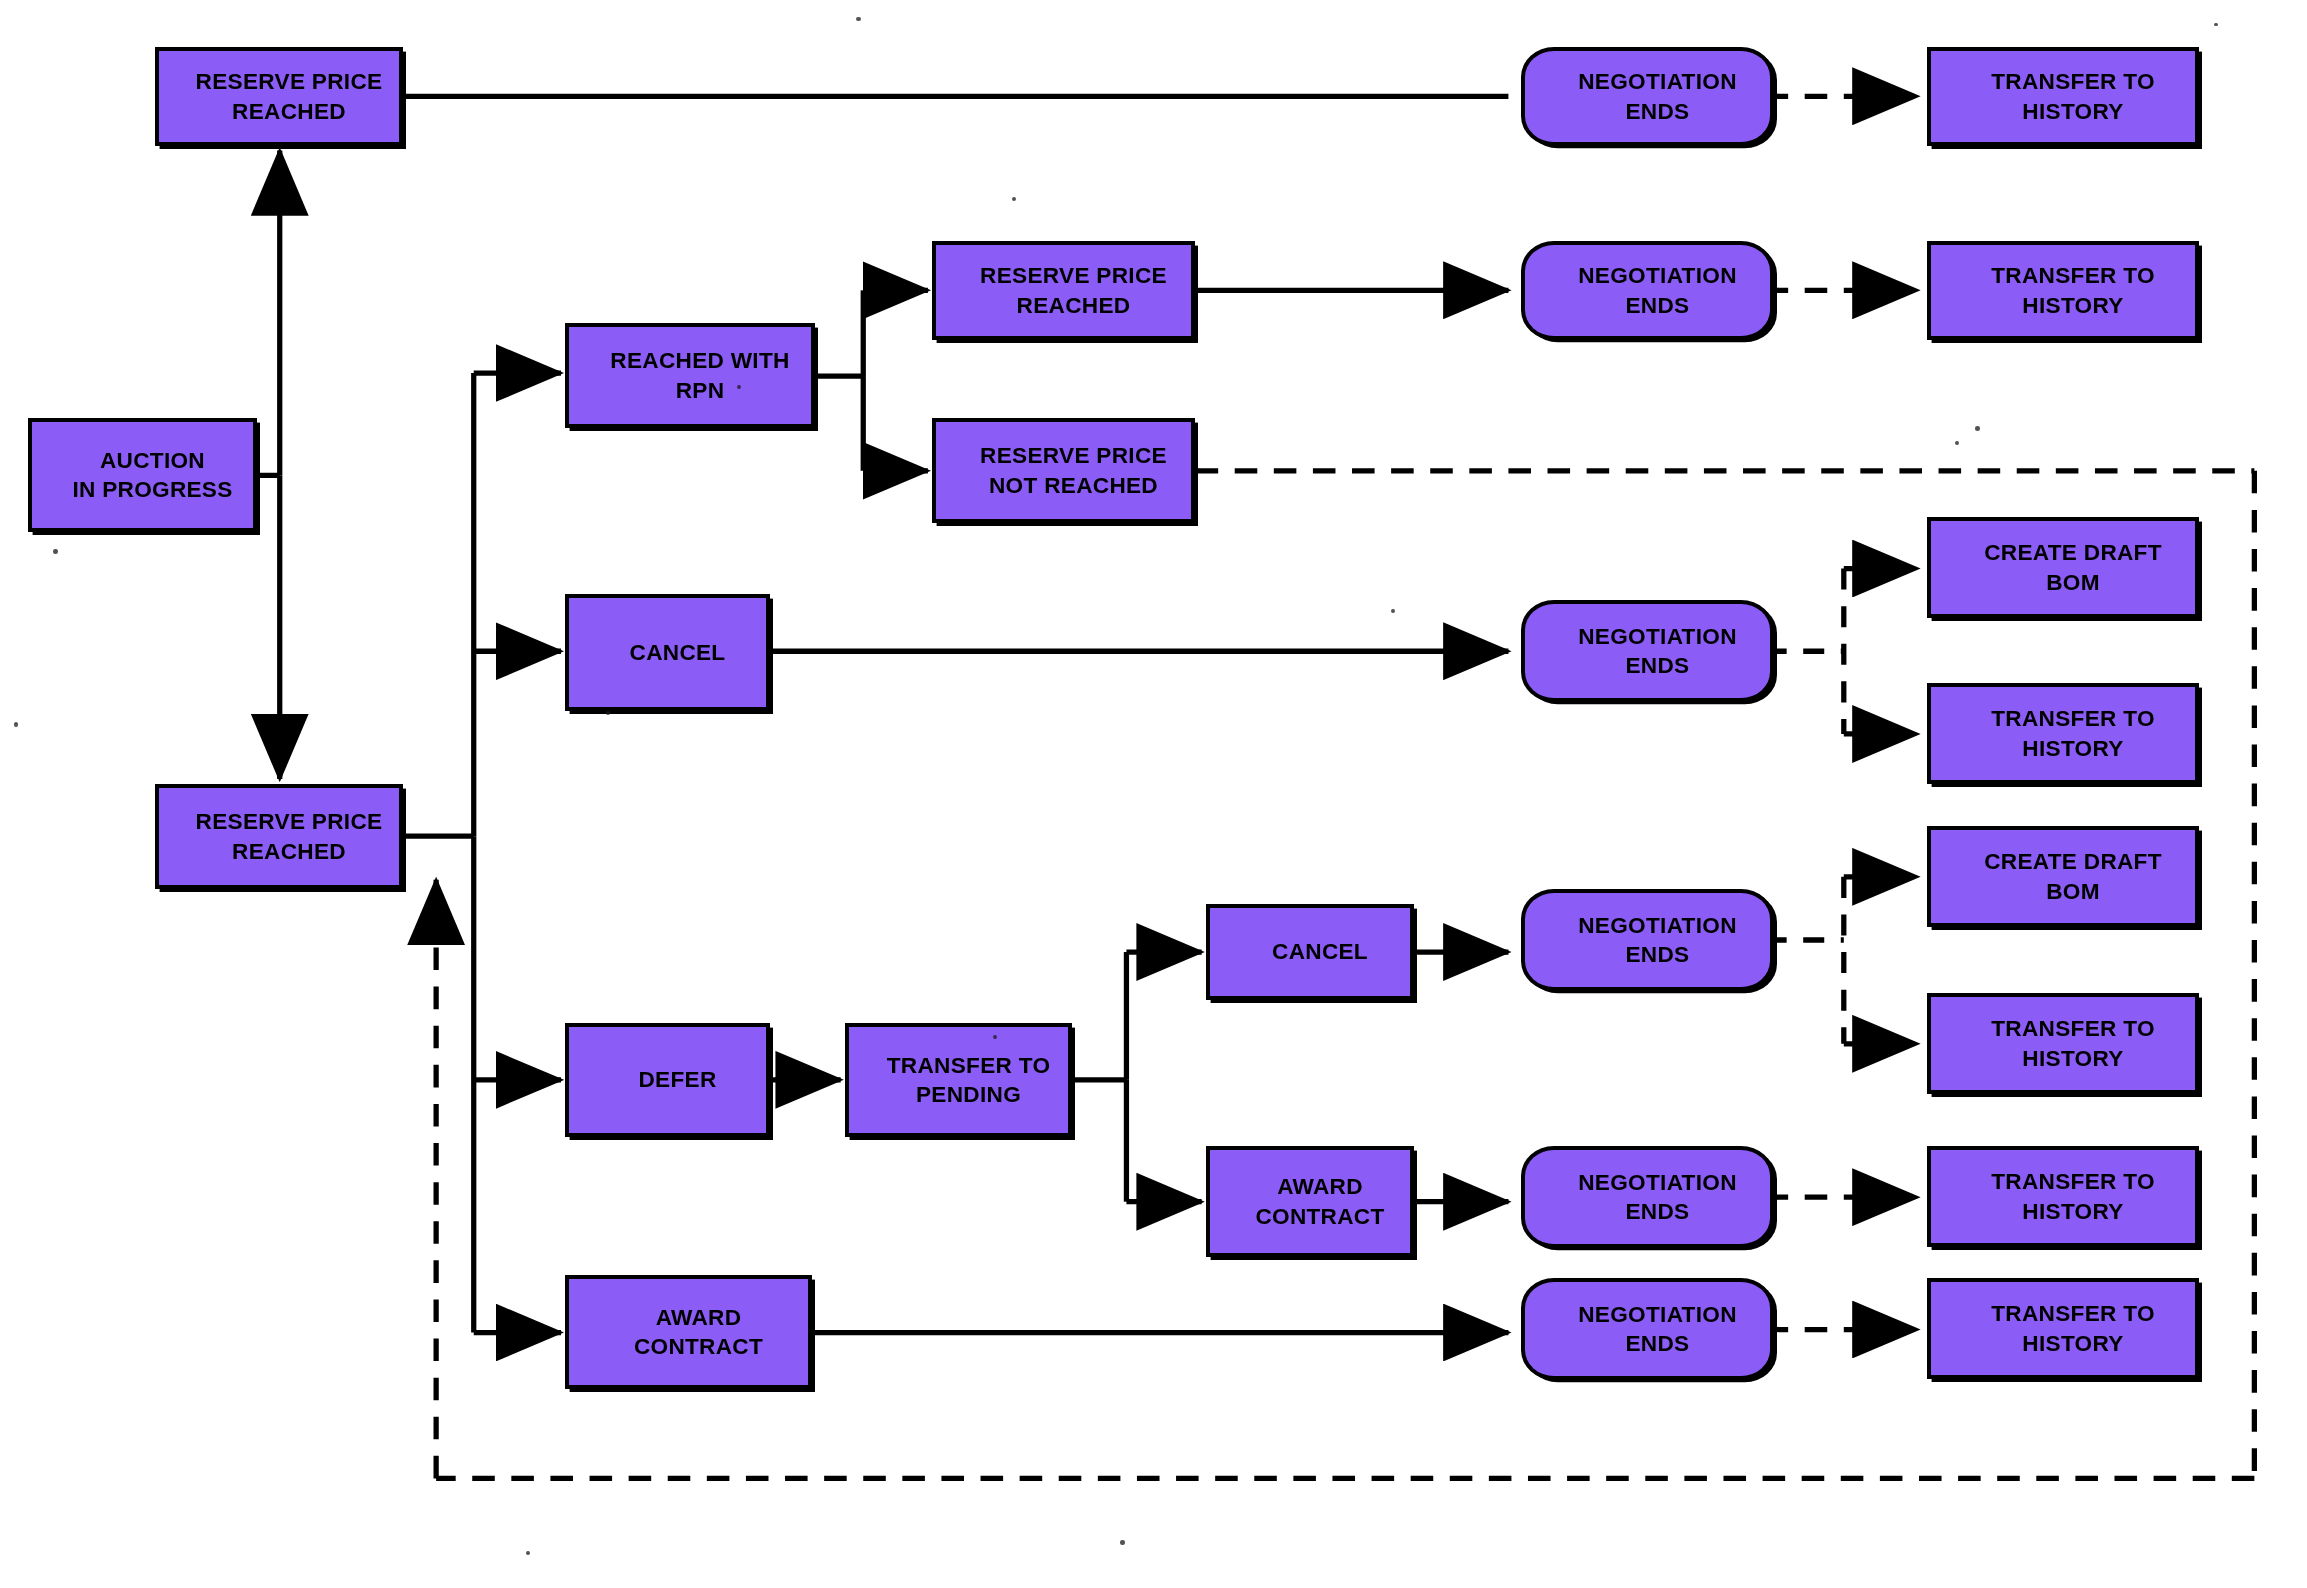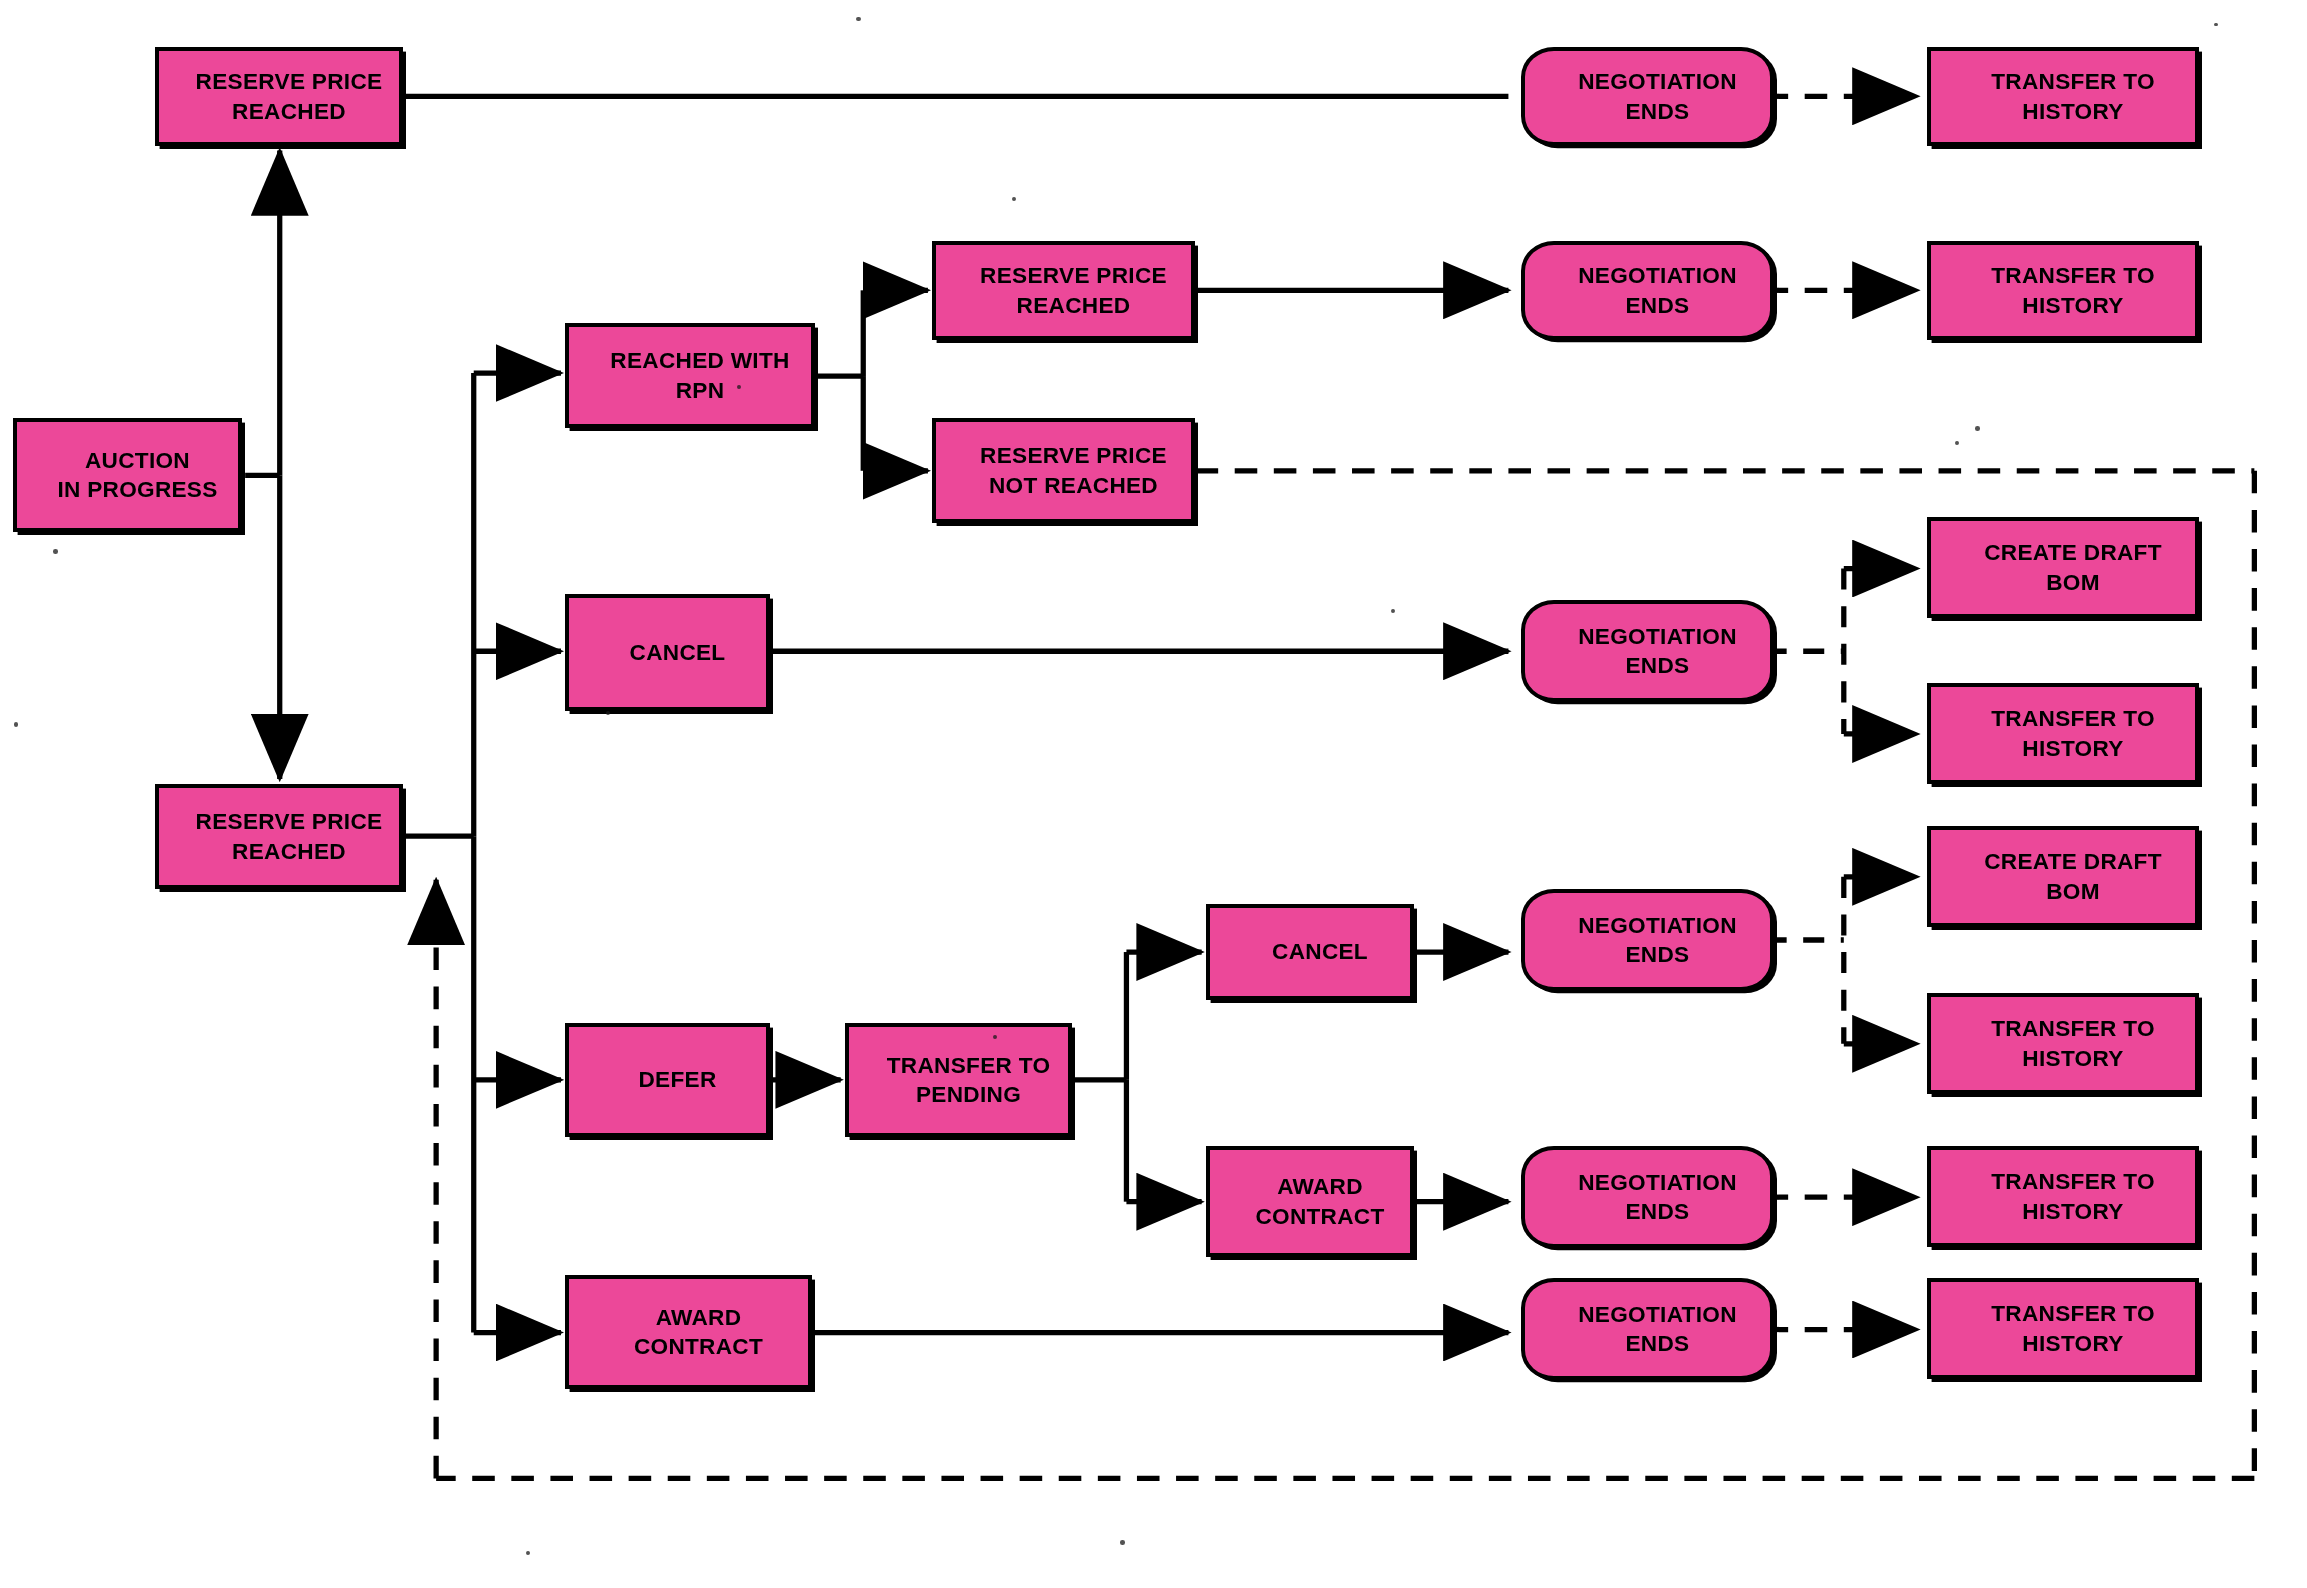--- a/index.html
+++ b/index.html
@@ -20,21 +20,21 @@
   svg.wires {
     position: absolute;
     left: 0;
     top: 0;
     width: 2307px;
     height: 1589px;
   }
   .node {
     position: absolute;
     box-sizing: border-box;
-    background: #ec4899;
+    background: #8b5cf6;
     border: 4.5px solid #000000;
     display: flex;
     align-items: center;
     justify-content: center;
     text-align: center;
     color: #000000;
     font-weight: bold;
     font-size: 22.6px;
     line-height: 1.30;
     letter-spacing: 0.3px;
@@ -169,21 +169,21 @@
   <div class="node" style="left:565px;  top:323px;  width:250px; height:105px;">
       <span class="lbl">REACHED WITH
 RPN</span>
     </div>
 
   <div class="node" style="left:932px; top:418px;  width:263px; height:105px;">
       <span class="lbl">RESERVE PRICE
 NOT REACHED</span>
     </div>
 
-  <div class="node" style="left:13px;   top:418px;  width:229px; height:114px;">
+  <div class="node" style="left:28px;   top:418px;  width:229px; height:114px;">
       <span class="lbl">AUCTION
 IN PROGRESS</span>
     </div>
 
   <div class="node" style="left:1927px; top:517px;  width:272px; height:101px;">
       <span class="lbl">CREATE DRAFT
 BOM</span>
     </div>
 
   <div class="node" style="left:565px;  top:594px;  width:205px; height:117px;">

